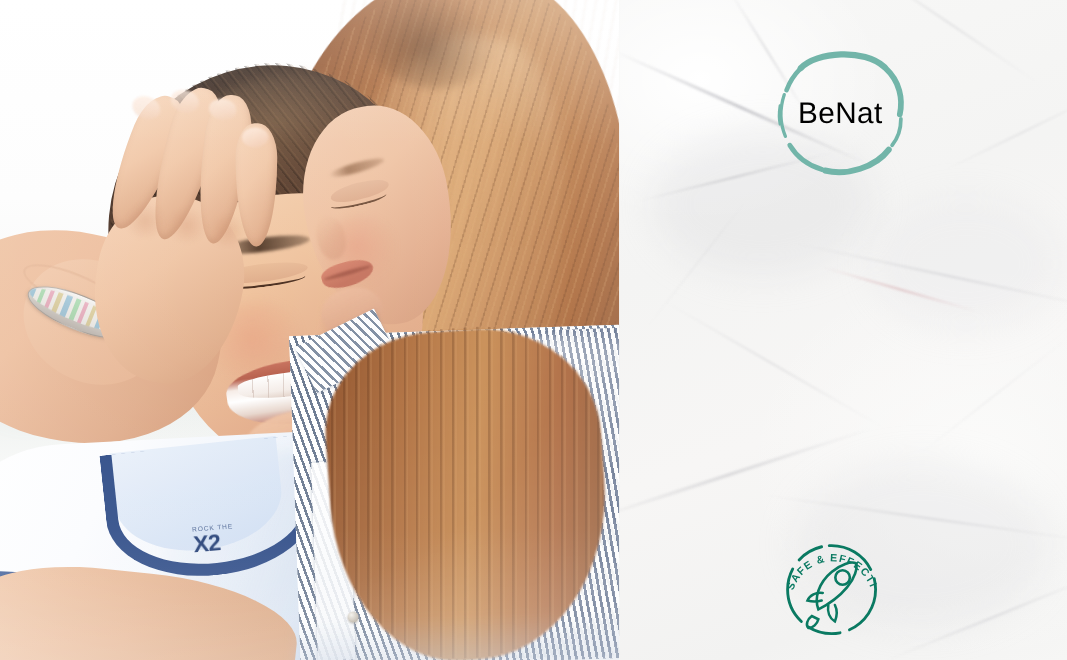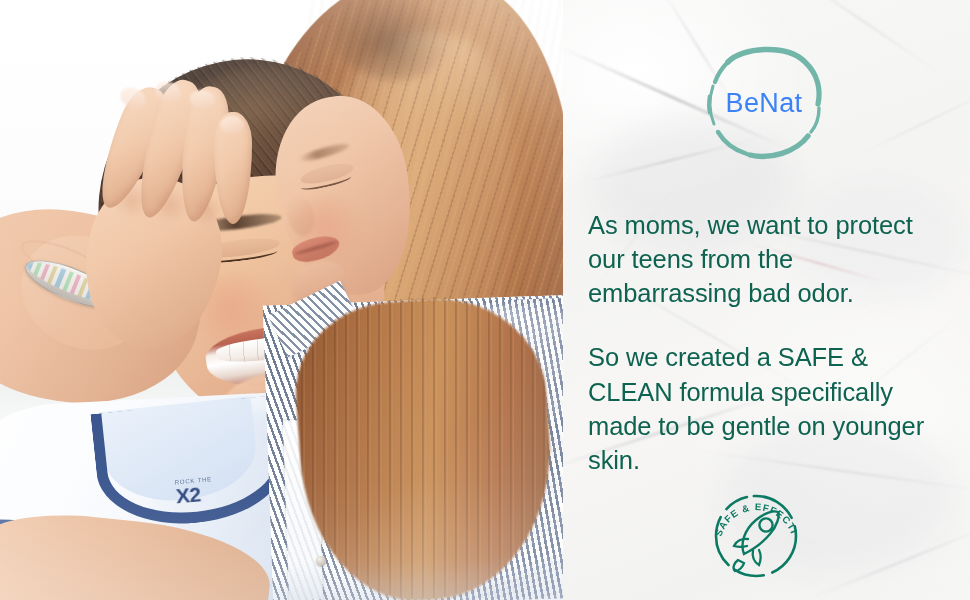--- a/index.html
+++ b/index.html
@@ -457,21 +457,21 @@
   .c2{left:160px;top:420px;width:230px;height:150px;background:rgba(216,216,220,.26);}
   .c3{left:230px;top:180px;width:170px;height:120px;background:rgba(220,220,224,.20);}
 
   
   #logo{position:absolute;left:690px;top:28px;width:148px;height:150px;}
   #logo svg{display:block;}
   .logo-text{
     position:absolute;left:0;top:0;width:148px;height:150px;
     display:flex;align-items:center;justify-content:center;
     font-family:"Liberation Sans",sans-serif;
-    font-size:27px;color:#3b82f6;letter-spacing:.4px;
+    font-size:27px;color:#000000;letter-spacing:.4px;
   }
 
   
   #copy{position:absolute;left:588px;top:208px;width:362px;}
   .para{
     color:#0e6350;
     font-family:"Liberation Sans",sans-serif;
     font-size:25.5px;
     line-height:1.34;
     letter-spacing:-.1px;
@@ -610,24 +610,20 @@
         <path d="M24 96 C19 84, 19 70, 23 58" stroke-width="3"></path>
 
         <path d="M25 54 C28 46, 32 40, 37 35" stroke-width="4.2"></path>
 
         <path d="M19 68 C18 74, 18 80, 19 85" stroke-width="2.4"></path>
       </g>
     </svg>
     <div class="logo-text">BeNat</div>
   </div>
 
-  <div id="copy">
-    <p class="para">As moms, we want to protect our teens from the embarrassing bad odor.</p>
-    <p class="para">So we created a SAFE &amp; CLEAN formula specifically made to be gentle on younger skin.</p>
-  </div>
 
   <div id="badge">
     <svg width="104" height="100" viewBox="0 0 104 100">
       <defs>
         <path id="arcpath" d="M 16 57 A 37 37 0 0 1 88 50" fill="none"></path>
       </defs>
       <g fill="none" stroke="#0a7a62" stroke-linecap="round">
 
         <circle cx="52" cy="50" r="40" stroke-width="2.6" stroke-dasharray="46 9 30 8 52 10 24 7"></circle>
 

